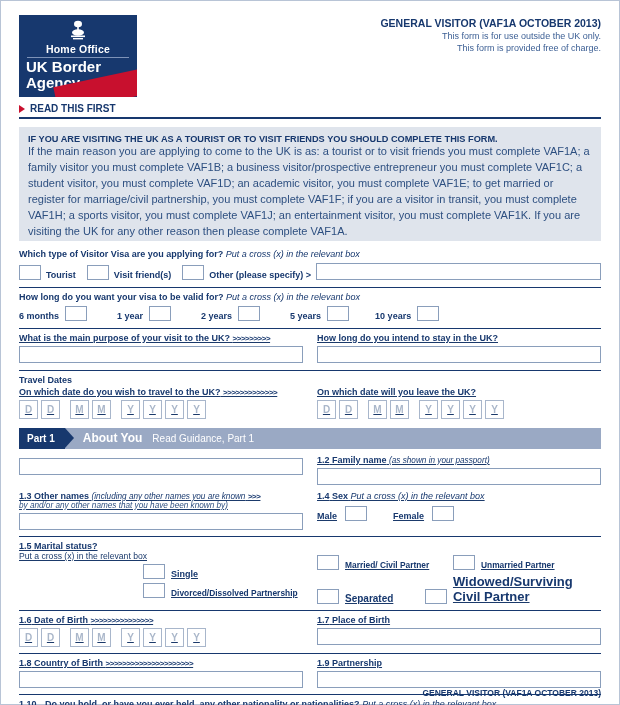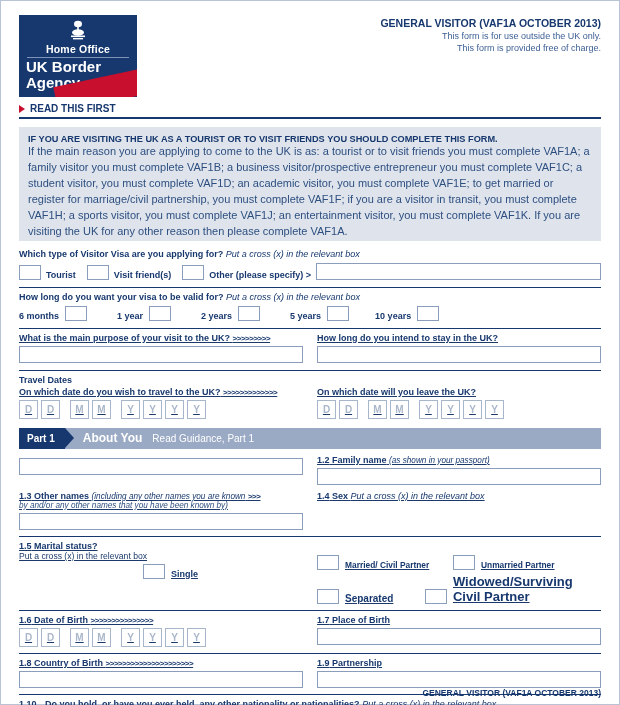--- a/index.html
+++ b/index.html
@@ -301,35 +301,46 @@
       </div>
       <div class="small-it" style="color:#2d4f80;">by and/or any other names that you have been known by)</div>
       <div class="field" style="margin-top:3px;"></div>
     </div>
     <div class="col">
       <div class="q">
         <span class="num">1.4</span>
         <span>Sex</span>
         <span class="it">Put a cross (x) in the relevant box</span>
       </div>
+      <div class="row" style="margin-top:5px;">
+        <span class="inline-lab">Male</span>
+        <span class="cbox" style="margin-left:8px;"></span>
+        <span class="inline-lab" style="margin-left:26px;">Female</span>
+        <span class="cbox" style="margin-left:8px;"></span>
+      </div>
     </div>
   </div>
 
   <div class="qrow hr-blue" style="padding-top:4px;">
     <div class="twocol">
       <div class="col">
         <div class="q">
           <span class="num">1.5</span>
           <span>Marital status?</span>
         </div>
         <div class="it" style="font-size:8.6px;">Put a cross (x) in the relevant box</div>
         <div class="row" style="margin-top:3px;">
           <span style="flex:1 1 auto;"></span>
           <span class="cbox"></span>
           <span class="inline-lab" style="margin-left:6px; width:132px;">Single</span>
+        </div>
+        <div class="row" style="margin-top:4px;">
+          <span style="flex:1 1 auto;"></span>
+          <span class="cbox"></span>
+          <span class="inline-lab" style="margin-left:6px; width:132px; font-size:8.4px;">Divorced/Dissolved Partnership</span>
         </div>
       </div>
       <div class="col">
         <div class="row" style="margin-top:14px;">
           <span class="cbox"></span>
           <span class="inline-lab" style="margin-left:6px; width:108px; font-size:8.4px;">Married/ Civil Partner</span>
           <span class="cbox"></span>
           <span class="inline-lab" style="margin-left:6px; font-size:8.4px;">Unmarried Partner</span>
         </div>
         <div class="row" style="margin-top:4px;">

